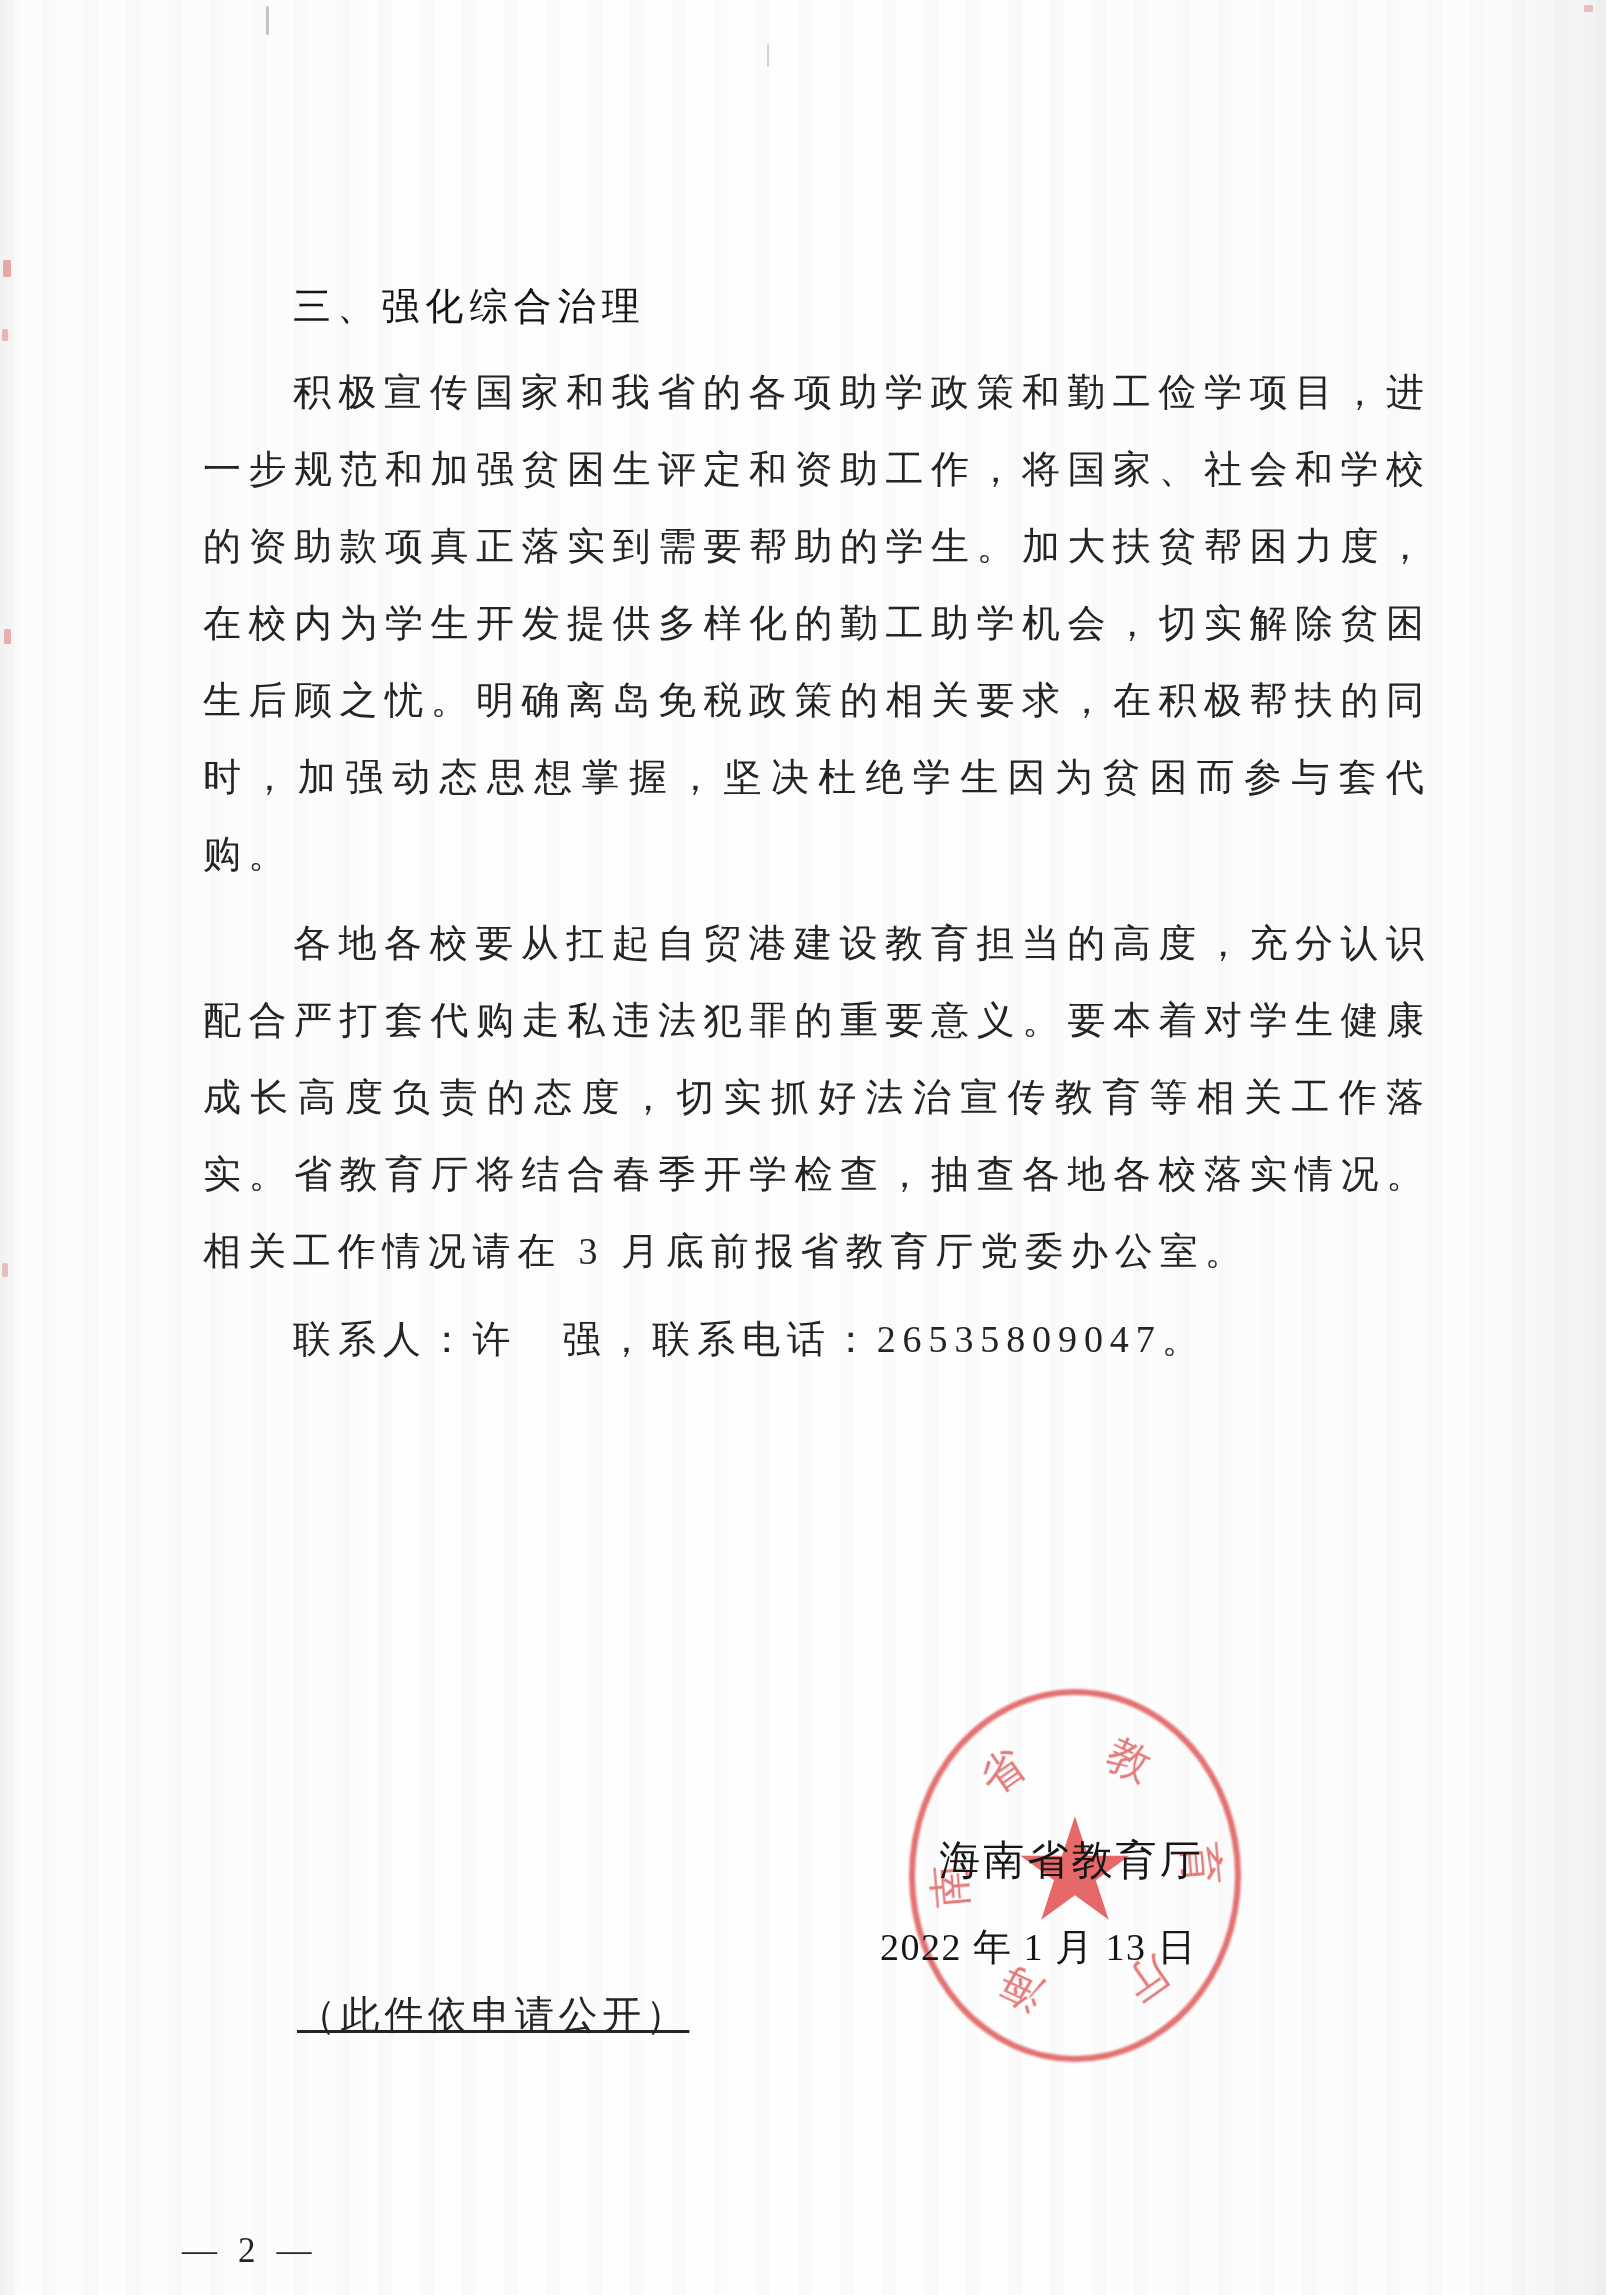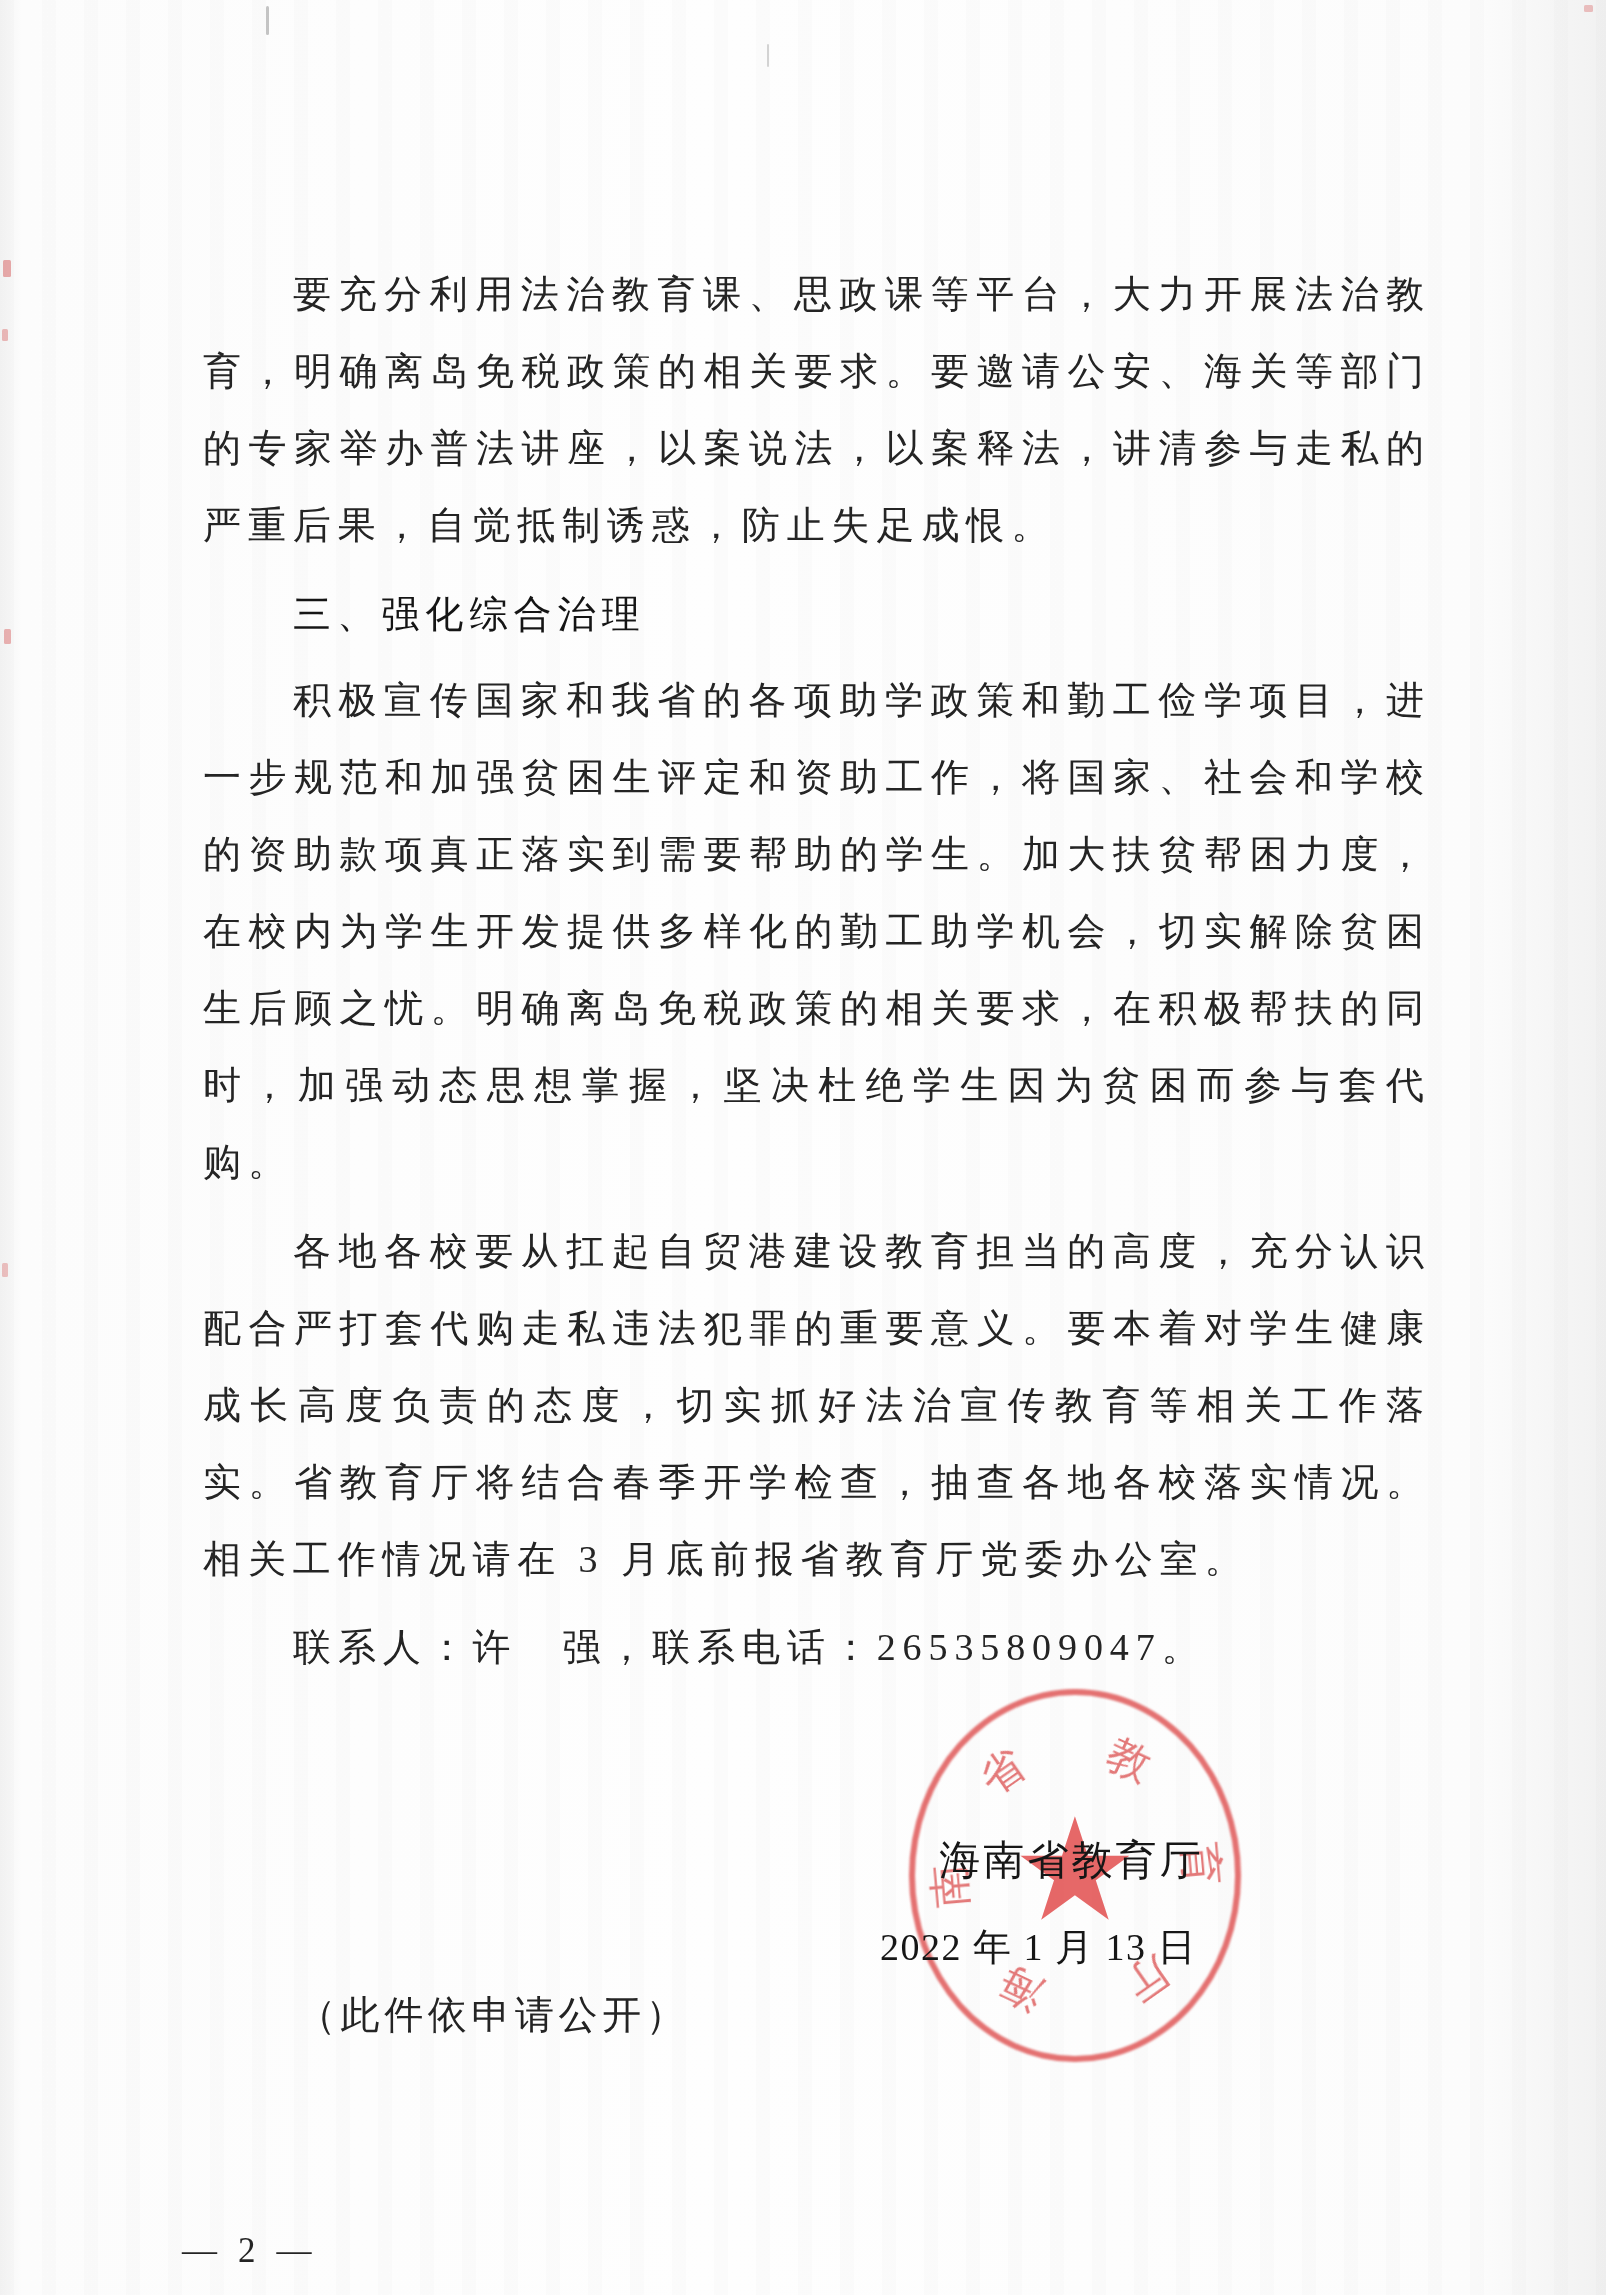--- a/index.html
+++ b/index.html
@@ -57,39 +57,38 @@
     color:rgba(218,70,70,0.72);filter:blur(0.5px);
     font-family:"Liberation Serif","DejaVu Serif",serif;
   }
   .sc0{left:112px;top:300px;transform:translate(-50%,-50%) rotate(-155deg);}
   .sc1{left:41px; top:197px;transform:translate(-50%,-50%) rotate(-95deg);}
   .sc2{left:93px;top:83px;transform:translate(-50%,-50%) rotate(-35deg);}
   .sc3{left:220px;top:71px; transform:translate(-50%,-50%) rotate(25deg);}
   .sc4{left:292px;top:175px;transform:translate(-50%,-50%) rotate(85deg);}
   .sc5{left:239px;top:289px;transform:translate(-50%,-50%) rotate(145deg);}
   
-  .note{position:absolute;left:297px;top:1988px;font-size:39px;letter-spacing:4.6px;color:#242424;}
+  .note{position:absolute;left:297px;top:1988px;font-size:39px;letter-spacing:4.6px;color:#242424;text-decoration:underline;}
   .page-num{position:absolute;left:182px;top:2231px;font-size:35px;letter-spacing:6.1px;color:#242424;}
   
   .speck{position:absolute;border-radius:1.5px;}
   .sp1{left:3.1px;top:260px;width:7.7px;height:17px;background:rgba(214,90,90,0.5);}
   .sp2{left:1.5px;top:329px;width:6.1px;height:12.2px;background:rgba(214,90,90,0.4);}
   .sp3{left:3.8px;top:629px;width:6.9px;height:15.3px;background:rgba(214,90,90,0.45);}
   .sp4{left:2.3px;top:1263px;width:6.1px;height:13.8px;background:rgba(214,90,90,0.35);}
   .sp5{left:266px;top:6.1px;width:3.1px;height:29px;background:rgba(90,90,90,0.35);}
   .sp6{left:767px;top:44px;width:2.3px;height:23px;background:rgba(120,120,120,0.3);}
   .sp7{left:1584px;top:4.6px;width:9.2px;height:7.7px;background:rgba(214,90,90,0.35);}
 </style>
 </head>
 <body>
 
 <div class="page">
 
   <div class="body-text">
-    <p class="para1">要充分利用法治教育课、思政课等平台，大力开展法治教育，明确离岛免税政策的相关要求。要邀请公安、海关等部门的专家举办普法讲座，以案说法，以案释法，讲清参与走私的严重后果，自觉抵制诱惑，防止失足成恨。</p>
     <p class="heading">三、强化综合治理</p>
     <p class="para2">积极宣传国家和我省的各项助学政策和勤工俭学项目，进一步规范和加强贫困生评定和资助工作，将国家、社会和学校的资助款项真正落实到需要帮助的学生。加大扶贫帮困力度，在校内为学生开发提供多样化的勤工助学机会，切实解除贫困生后顾之忧。明确离岛免税政策的相关要求，在积极帮扶的同时，加强动态思想掌握，坚决杜绝学生因为贫困而参与套代购。</p>
     <p class="para3">各地各校要从扛起自贸港建设教育担当的高度，充分认识配合严打套代购走私违法犯罪的重要意义。要本着对学生健康成长高度负责的态度，切实抓好法治宣传教育等相关工作落实。省教育厅将结合春季开学检查，抽查各地各校落实情况。相关工作情况请在 3 月底前报省教育厅党委办公室。</p>
     <p class="contact">联系人：许　强，联系电话：26535809047。</p>
   </div>
 
   <div class="seal">
     <div class="seal-ring"></div>
     <div class="seal-star">★</div>
     <div class="seal-char sc0">海</div>

